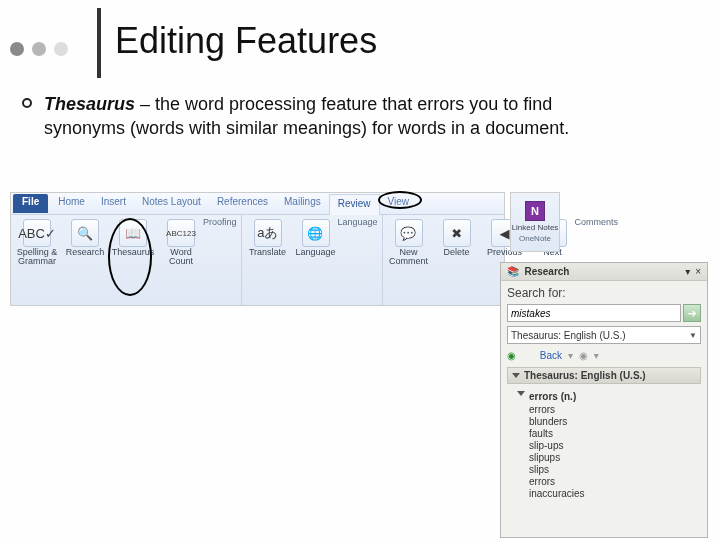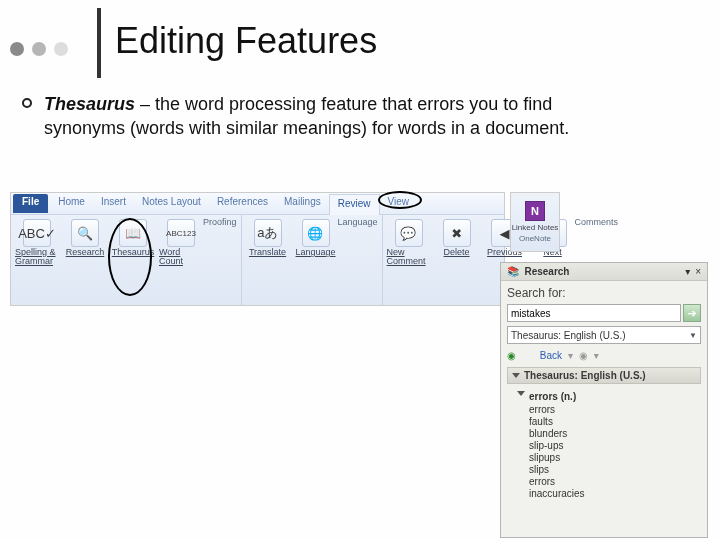--- a/index.html
+++ b/index.html
@@ -32,36 +32,36 @@
   .tabs { display:flex; height: 22px; background: linear-gradient(#f7faff,#e7eef9); border-bottom: 1px solid #c8d4e6; }
   .tab { padding: 3px 8px; color: #4a6; color:#5577aa; }
   .tab.file { background:#2b579a; color:#fff; font-weight:600; border-radius:2px 2px 0 0; margin:1px 2px; padding:2px 9px; }
   .tab.active { background:#f3f7fd; border:1px solid #c8d4e6; border-bottom:none; color:#2b579a; position:relative; top:1px; }
   .groups { display:flex; height: 90px; }
   .grp { border-right:1px solid #c8d4e6; padding:2px 4px; display:flex; flex-direction:row; }
   .grp-body { display:flex; gap:4px; flex:1; align-items:flex-start; padding-top:2px; }
   .grp-label { text-align:center; font-size:9px; color:#5a6b80; padding-bottom:1px; }
   .rbtn { display:flex; flex-direction:column; align-items:center; width:44px; gap:1px; }
   .rbtn .ic { width:28px; height:28px; border:1px solid #b7c6de; background:linear-gradient(#fdfefe,#e5edf8); border-radius:3px; display:flex; align-items:center; justify-content:center; font-size:13px; }
-  .rbtn .lb { font-size:9px; text-align:left; line-height:1.05; color:#3a4658;text-decoration:underline; }
+  .rbtn .lb { font-size:9px; text-align:center; line-height:1.05; color:#3a4658; }
   .circ-tab { position:absolute; border:2px solid #000; border-radius:50%; }
   .circ1 { left:378px; top:191px; width:44px; height:18px; }
   .circ2 { left:108px; top:218px; width:44px; height:78px; }
 
   
   .onenote { position:absolute; left:510px; top:192px; width:50px; height:60px; border:1px solid #ccc; background:linear-gradient(#eef3fa,#dfe8f5); display:flex; flex-direction:column; align-items:center; justify-content:center; font-size:8px; color:#445; gap:2px; }
   .onenote .nic { width:20px; height:20px; background:#8033a0; border:1px solid #602980; color:#fff; display:flex; align-items:center; justify-content:center; font-weight:700; font-size:11px; }
 
   
   .pane { position:absolute; left:500px; top:262px; width:208px; height:276px; border:1px solid #b5b5b5; background:#f1f1ee; font-size:10px; color:#333; display:flex; flex-direction:column; }
   .pane-hdr { background:linear-gradient(#e9e9e4,#dcdcd6); border-bottom:1px solid #c6c6c0; padding:3px 6px; display:flex; align-items:center; gap:5px; }
   .pane-body { padding:5px 6px; display:flex; flex-direction:column; gap:4px; }
   .field-lbl { font-size:12px; color:#444; }
   .txtbox { display:flex; }
-  .txtbox input { flex:1; border:1px solid #aaa; height:18px; font-size:10px; padding:1px 3px; background:#fff; }
+  .txtbox input { flex:1; border:1px solid #aaa; height:18px; font-size:10px; padding:1px 3px; background:#fff;font-style:italic; }
   .go { width:18px; height:18px; border:1px solid #8a8; background:linear-gradient(#cfe9cf,#9ec89e); margin-left:2px; display:flex; align-items:center; justify-content:center; color:#fff; font-size:11px; }
   .sel { border:1px solid #aaa; background:#fff; height:18px; display:flex; align-items:center; justify-content:space-between; padding:0 3px; font-size:10px; }
   .sel .ar { font-size:8px; color:#555; }
   .nav { display:flex; align-items:center; gap:6px; padding:2px 0; }
   .nav .lnk { color:#2a5db0; font-size:10px;margin-left:18px; }
   .nav .dis { color:#999; }
   .sec-hdr { background:linear-gradient(#e7e7df,#d6d6ce); border:1px solid #c3c3bb; padding:2px 4px; display:flex; align-items:center; gap:4px; font-weight:700; color:#3a3a3a; }
   .tri { width:0; height:0; border-left:4px solid transparent; border-right:4px solid transparent; border-top:5px solid #555; }
   .list { padding:2px 0 2px 10px; display:flex; flex-direction:column; gap:1px; }
   .list .hdr2 { display:flex; align-items:flex-start; gap:4px; font-weight:700; padding:1px 0; }
@@ -194,22 +194,22 @@
       <div class="sec-hdr">
         <div class="tri"></div>
         <span>Thesaurus: English (U.S.)</span>
       </div>
       <div class="list">
         <div class="hdr2">
           <div class="tri"></div>
           <span>errors (n.)</span>
         </div>
         <div class="item">errors</div>
+        <div class="item">blunders</div>
         <div class="item">faults</div>
-        <div class="item">blunders</div>
         <div class="item">slip-ups</div>
         <div class="item">slipups</div>
         <div class="item">slips</div>
         <div class="item">errors</div>
         <div class="item">inaccuracies</div>
       </div>
     </div>
   </div>
 
 </div>

